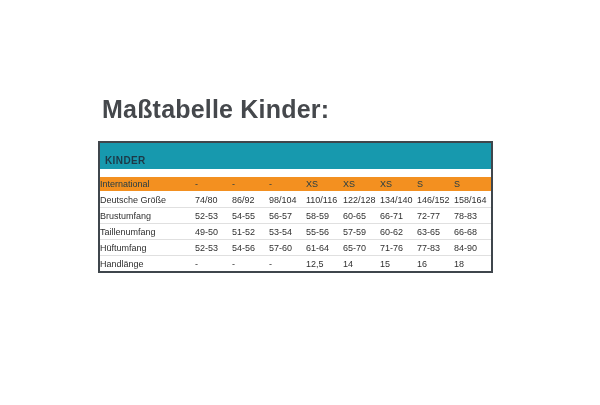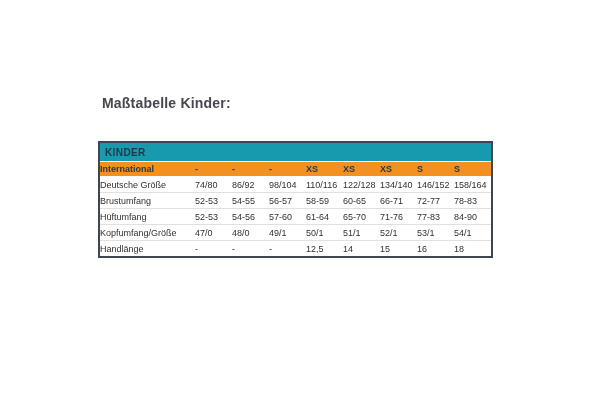--- a/index.html
+++ b/index.html
@@ -13,42 +13,42 @@
     width: 600px;
     height: 405px;
     background: #ffffff;
     overflow: hidden;
   }
   .title {
     position: absolute;
     left: 102px;
     top: 95px;
     margin: 0;
-    font-size: 14px;
+    font-size: 25px;
     font-weight: 700;
     letter-spacing: 0.2px;
     color: #45484c;
   }
   .size-table {
     position: absolute;
     left: 98px;
     top: 141px;
     width: 395px;
     box-sizing: border-box;
     border: 2px solid var(--border, #3f464c);
     background: #ffffff;
   }
   .table-header {
-    height: 18px;
+    height: 26px;
     background: var(--header-bg, #1799ae);
     display: flex;
     align-items: flex-end;
     padding: 0 0 3px 5px;
     box-sizing: border-box;
-    margin-bottom: 1px;
+    margin-bottom: 8px;
   }
   .table-header span {
     font-size: 10px;
     font-weight: 700;
     letter-spacing: 0.4px;
     color: var(--dark-text, #1d3947);
   }
   table.size-grid {
     width: 100%;
     border-collapse: separate;
@@ -58,21 +58,21 @@
   table.size-grid td {
     font-size: 9px;
     padding: 0;
     vertical-align: middle;
     white-space: nowrap;
     overflow: hidden;
   }
   tr.row-highlight td {
     background: var(--highlight-bg, #f39020);
     color: var(--dark-text, #1d3947);
-    font-weight: 700;
+    font-weight: 400;
     height: 14px;
     border-bottom: 1px solid #ffffff;
   }
   tr.row-normal td {
     background: #ffffff;
     color: var(--body-text, #303030);
     height: 15px;
     border-bottom: 1px solid var(--divider, #e0e0e0);
   }
   tr.row-normal:last-child td {
@@ -138,40 +138,40 @@
             <td class="value">52-53</td>
             <td class="value">54-55</td>
             <td class="value">56-57</td>
             <td class="value">58-59</td>
             <td class="value">60-65</td>
             <td class="value">66-71</td>
             <td class="value">72-77</td>
             <td class="value">78-83</td>
           </tr>
           <tr class="row-normal">
+            <td class="label">Taillenumfang</td>
+            <td class="value">49-50</td>
+            <td class="value">51-52</td>
+            <td class="value">53-54</td>
+            <td class="value">55-56</td>
+            <td class="value">57-59</td>
+            <td class="value">60-62</td>
+            <td class="value">63-65</td>
+            <td class="value">66-68</td>
+          </tr>
+          <tr class="row-normal">
             <td class="label">Hüftumfang</td>
             <td class="value">52-53</td>
             <td class="value">54-56</td>
             <td class="value">57-60</td>
             <td class="value">61-64</td>
             <td class="value">65-70</td>
             <td class="value">71-76</td>
             <td class="value">77-83</td>
             <td class="value">84-90</td>
-          </tr>
-          <tr class="row-normal">
-            <td class="label">Kopfumfang/Größe</td>
-            <td class="value">47/0</td>
-            <td class="value">48/0</td>
-            <td class="value">49/1</td>
-            <td class="value">50/1</td>
-            <td class="value">51/1</td>
-            <td class="value">52/1</td>
-            <td class="value">53/1</td>
-            <td class="value">54/1</td>
           </tr>
           <tr class="row-normal">
             <td class="label">Handlänge</td>
             <td class="value">-</td>
             <td class="value">-</td>
             <td class="value">-</td>
             <td class="value">12,5</td>
             <td class="value">14</td>
             <td class="value">15</td>
             <td class="value">16</td>

